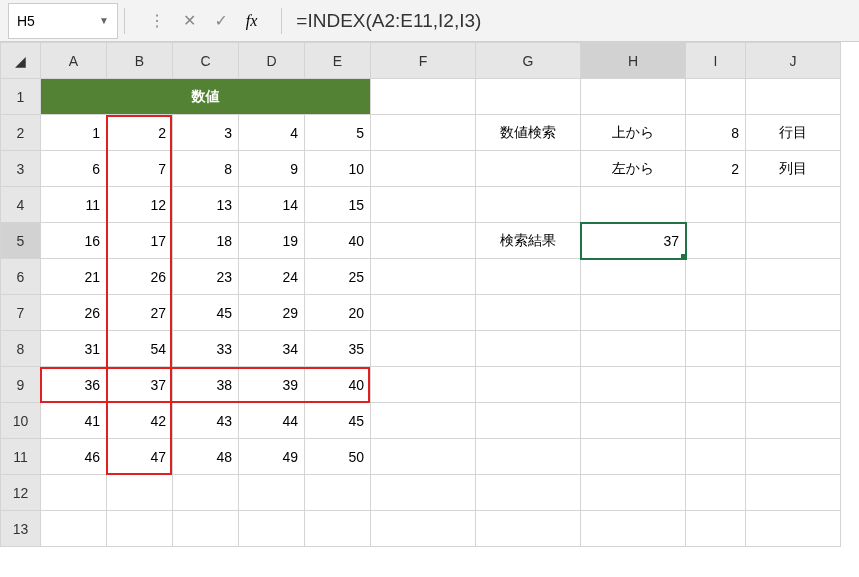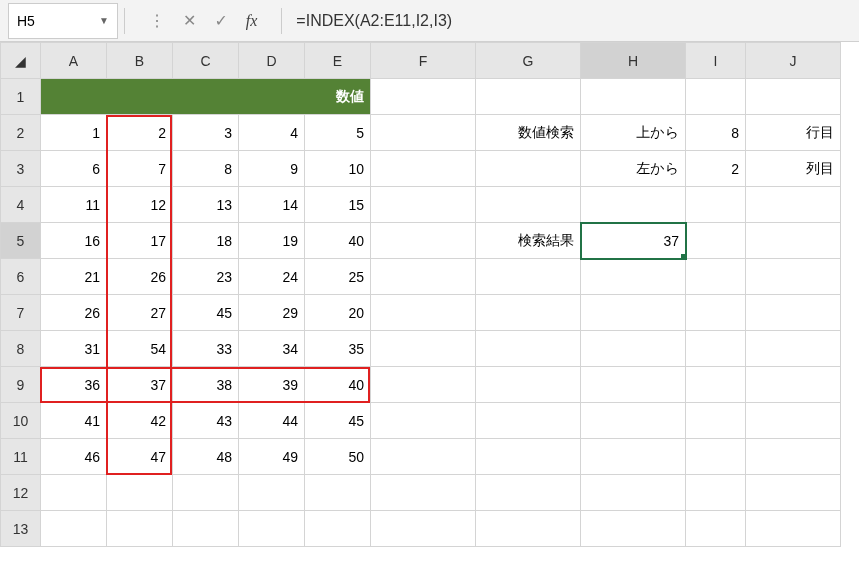--- a/index.html
+++ b/index.html
@@ -32,24 +32,24 @@
   }
   .name-box .dd { color: #666; font-size: 10px; }
   .fb-icons {
     display: flex;
     align-items: center;
     gap: 18px;
     margin: 0 18px;
     color: #888;
   }
   .fb-icons span { font-size: 16px; }
-  .fx { font-style: italic; font-family: serif; color: #404040; }
+  .fx { font-style: italic; font-family: serif; color: #000000; }
   .formula-text {
     flex: 1;
-    font-size: 16px;
+    font-size: 19px;
     color: #333;
     padding-left: 8px;
   }
   .fb-divider { width:1px; height:26px; background:#ccc; margin:0 6px; }
   .sheet {
     position: relative;
   }
   table {
     border-collapse: collapse;
     table-layout: fixed;
@@ -76,25 +76,25 @@
     background: #e6e6e6;
     text-align: center;
     width: 40px;
   }
   .colA,.colB,.colC,.colD,.colE { width: 66px; }
   .colF { width: 105px; }
   .colG { width: 105px; }
   .colH { width: 105px; }
   .colI { width: 60px; }
   .colJ { width: 95px; }
-  td.left { text-align: right; }
+  td.left { text-align: center; }
   .hdr-green {
     background: #548235;
     color: #fff;
-    text-align: right;
+    text-align: center;
     font-weight: bold;
   }
   .active-col { background: #d2d2d2 !important; }
   .active-row { background: #d2d2d2 !important; }
   .active-cell {
     outline: 2px solid #217346;
     outline-offset: -1px;
     position: relative;
   }
   .active-cell::after {

